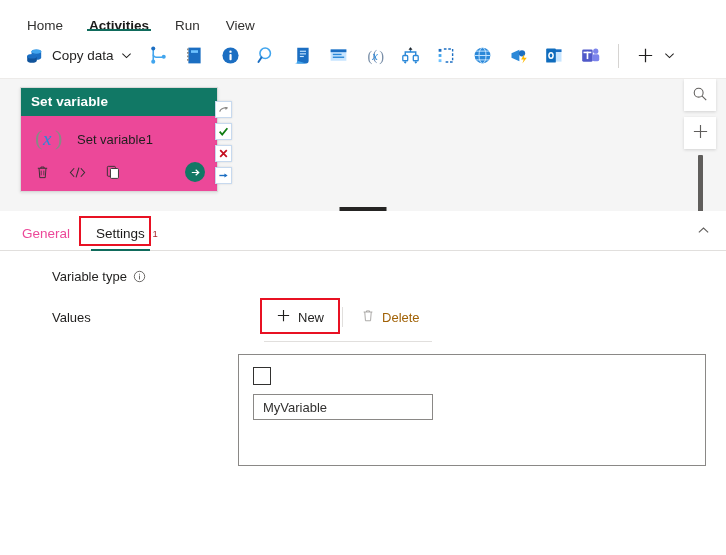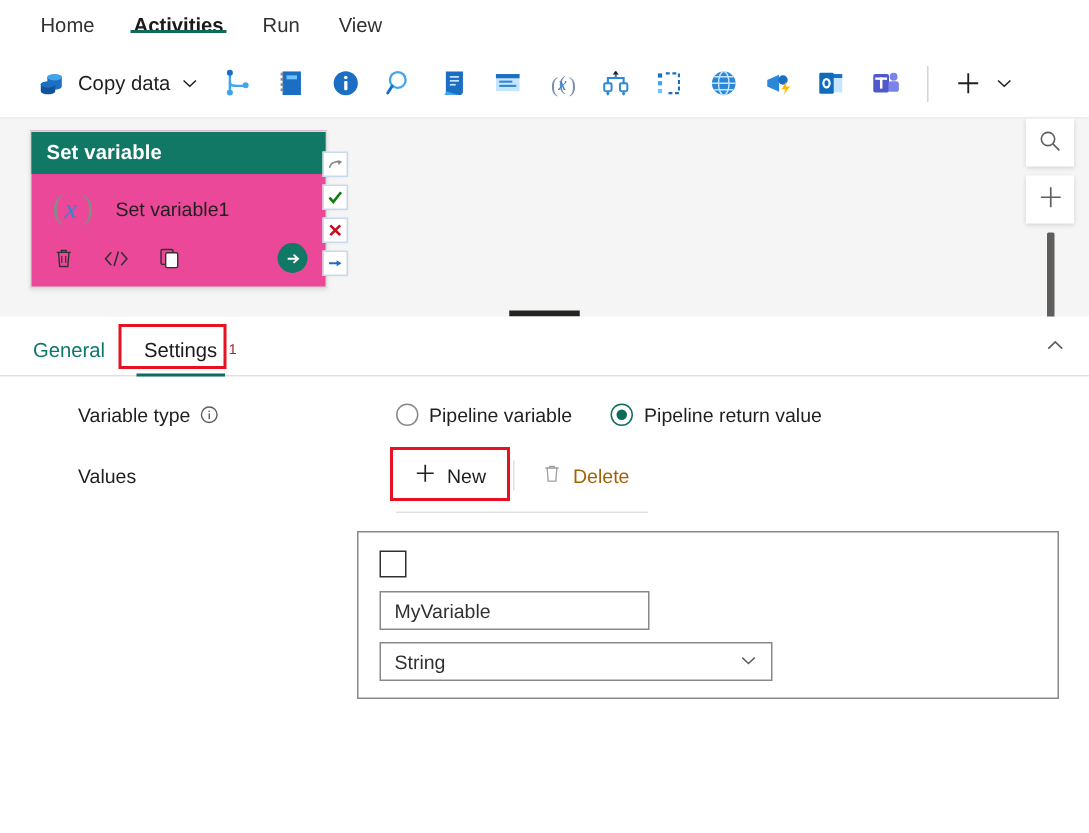--- a/index.html
+++ b/index.html
@@ -15,21 +15,21 @@
     color: #201f1e;
     overflow: hidden;
     position: relative;
   }
 
   
   .menubar {
     height: 33px;
     background: #ffffff;
     display: flex;
-    align-items: center;
+    align-items: flex-end;
     padding-left: 14px;
     box-sizing: border-box;
   }
   .menu-item {
     display: flex;
     align-items: center;
     padding: 0 13px;
     font-size: 13.5px;
     color: #323130;
     cursor: pointer;
@@ -194,21 +194,21 @@
   .tabstrip {
     height: 39px;
     display: flex;
     align-items: flex-end;
     border-bottom: 1px solid #e1dfdd;
     padding: 0 10px 0 14px;
     position: relative;
   }
   .tab {
     font-size: 13.5px;
-    color: #0f766e;
+    color: #ec4899;
     padding: 0 8px 9px 8px;
     margin-right: 10px;
     cursor: pointer;
     position: relative;
   }
   .tab.active { color: #1b1a19; }
   .tab.active::after {
     content: "";
     position: absolute;
     left: 3px; right: 3px; bottom: -1px;
@@ -677,32 +677,20 @@
     <div class="form-row">
       <div class="form-label">
         <span>Variable type</span>
         <span class="info-ico">
           <svg width="13" height="13" viewBox="0 0 14 14">
             <circle cx="7" cy="7" r="5.6" stroke="#605e5c" stroke-width="1" fill="none"></circle>
             <rect x="6.5" y="4" width="1" height="1" fill="#605e5c"></rect>
             <rect x="6.5" y="6" width="1" height="4.2" fill="#605e5c"></rect>
           </svg>
         </span>
-      </div>
-      <div class="radio-group">
-        <div class="radio-opt">
-          <span class="radio-mark"></span>
-          <span class="radio-label">Pipeline variable</span>
-        </div>
-        <div class="radio-opt selected">
-          <span class="radio-mark">
-              <span class="radio-dot"></span>
-            </span>
-          <span class="radio-label">Pipeline return value</span>
-        </div>
       </div>
     </div>
 
     <div class="form-row">
       <div class="form-label">Values</div>
       <div class="cmdbar">
         <div class="cmd-btn">
           <span>
             <svg width="15" height="15" viewBox="0 0 16 16">
                 <path d="M8 2v12M2 8h12" stroke="#201f1e" stroke-width="1.2"></path>
@@ -723,24 +711,16 @@
         <div class="new-box"></div>
         <div class="cmd-underline"></div>
       </div>
     </div>
 
     <div class="values-panel">
       <div class="chk"></div>
       <div class="txtfield">
         <span>MyVariable</span>
       </div>
-      <div class="selfield">
-        <span>String</span>
-        <span>
-          <svg width="12" height="12" viewBox="0 0 13 13">
-              <path d="M2 4.8 L6.5 9 L11 4.8" stroke="#605e5c" stroke-width="1.1" fill="none"></path>
-            </svg>
-        </span>
-      </div>
     </div>
 
   </div>
 </div>
 
 </body></html>

